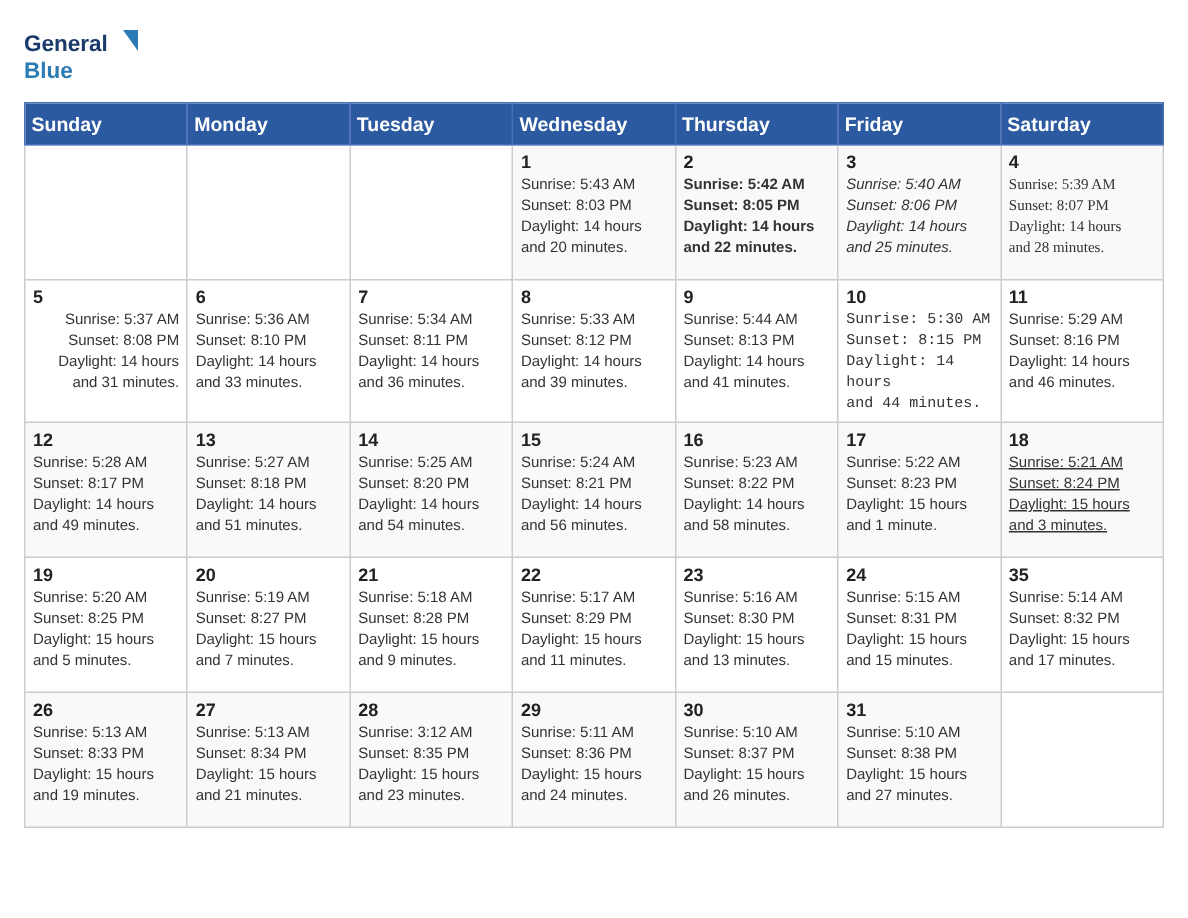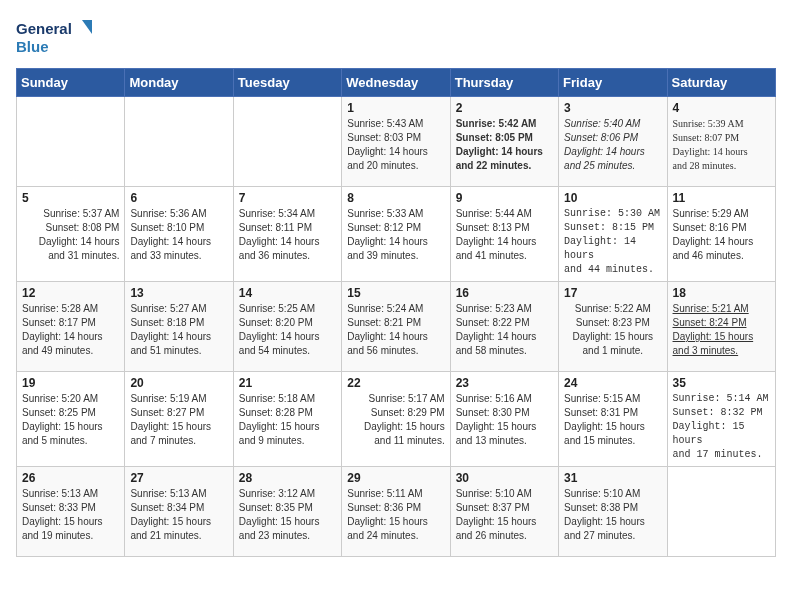--- a/index.html
+++ b/index.html
@@ -224,21 +224,21 @@
         </td>
         <td>
           <span class="day-num">16</span>
           <div class="day-info" style="white-space: pre-line;">Sunrise: 5:23 AM
 Sunset: 8:22 PM
 Daylight: 14 hours
 and 58 minutes.</div>
         </td>
         <td>
           <span class="day-num">17</span>
-          <div class="day-info" style="white-space: pre-line; text-align: center;">Sunrise: 5:22 AM
+          <div class="day-info" style="white-space: pre-line;">Sunrise: 5:22 AM
 Sunset: 8:23 PM
 Daylight: 15 hours
 and 1 minute.</div>
         </td>
         <td>
           <span class="day-num">18</span>
           <div class="day-info" style="white-space: pre-line; text-decoration: underline;">Sunrise: 5:21 AM
 Sunset: 8:24 PM
 Daylight: 15 hours
 and 3 minutes.</div>
@@ -261,42 +261,42 @@
         </td>
         <td>
           <span class="day-num">21</span>
           <div class="day-info" style="white-space: pre-line;">Sunrise: 5:18 AM
 Sunset: 8:28 PM
 Daylight: 15 hours
 and 9 minutes.</div>
         </td>
         <td>
           <span class="day-num">22</span>
-          <div class="day-info" style="white-space: pre-line; text-align: right;">Sunrise: 5:17 AM
+          <div class="day-info" style="white-space: pre-line;">Sunrise: 5:17 AM
 Sunset: 8:29 PM
 Daylight: 15 hours
 and 11 minutes.</div>
         </td>
         <td>
           <span class="day-num">23</span>
           <div class="day-info" style="white-space: pre-line;">Sunrise: 5:16 AM
 Sunset: 8:30 PM
 Daylight: 15 hours
 and 13 minutes.</div>
         </td>
         <td>
           <span class="day-num">24</span>
           <div class="day-info" style="white-space: pre-line;">Sunrise: 5:15 AM
 Sunset: 8:31 PM
 Daylight: 15 hours
 and 15 minutes.</div>
         </td>
         <td>
           <span class="day-num">35</span>
-          <div class="day-info" style="white-space: pre-line; font-family: Liberation Mono, monospace;">Sunrise: 5:14 AM
+          <div class="day-info" style="white-space: pre-line;">Sunrise: 5:14 AM
 Sunset: 8:32 PM
 Daylight: 15 hours
 and 17 minutes.</div>
         </td>
       </tr>
       <tr>
         <td>
           <span class="day-num">26</span>
           <div class="day-info" style="white-space: pre-line;">Sunrise: 5:13 AM
 Sunset: 8:33 PM

